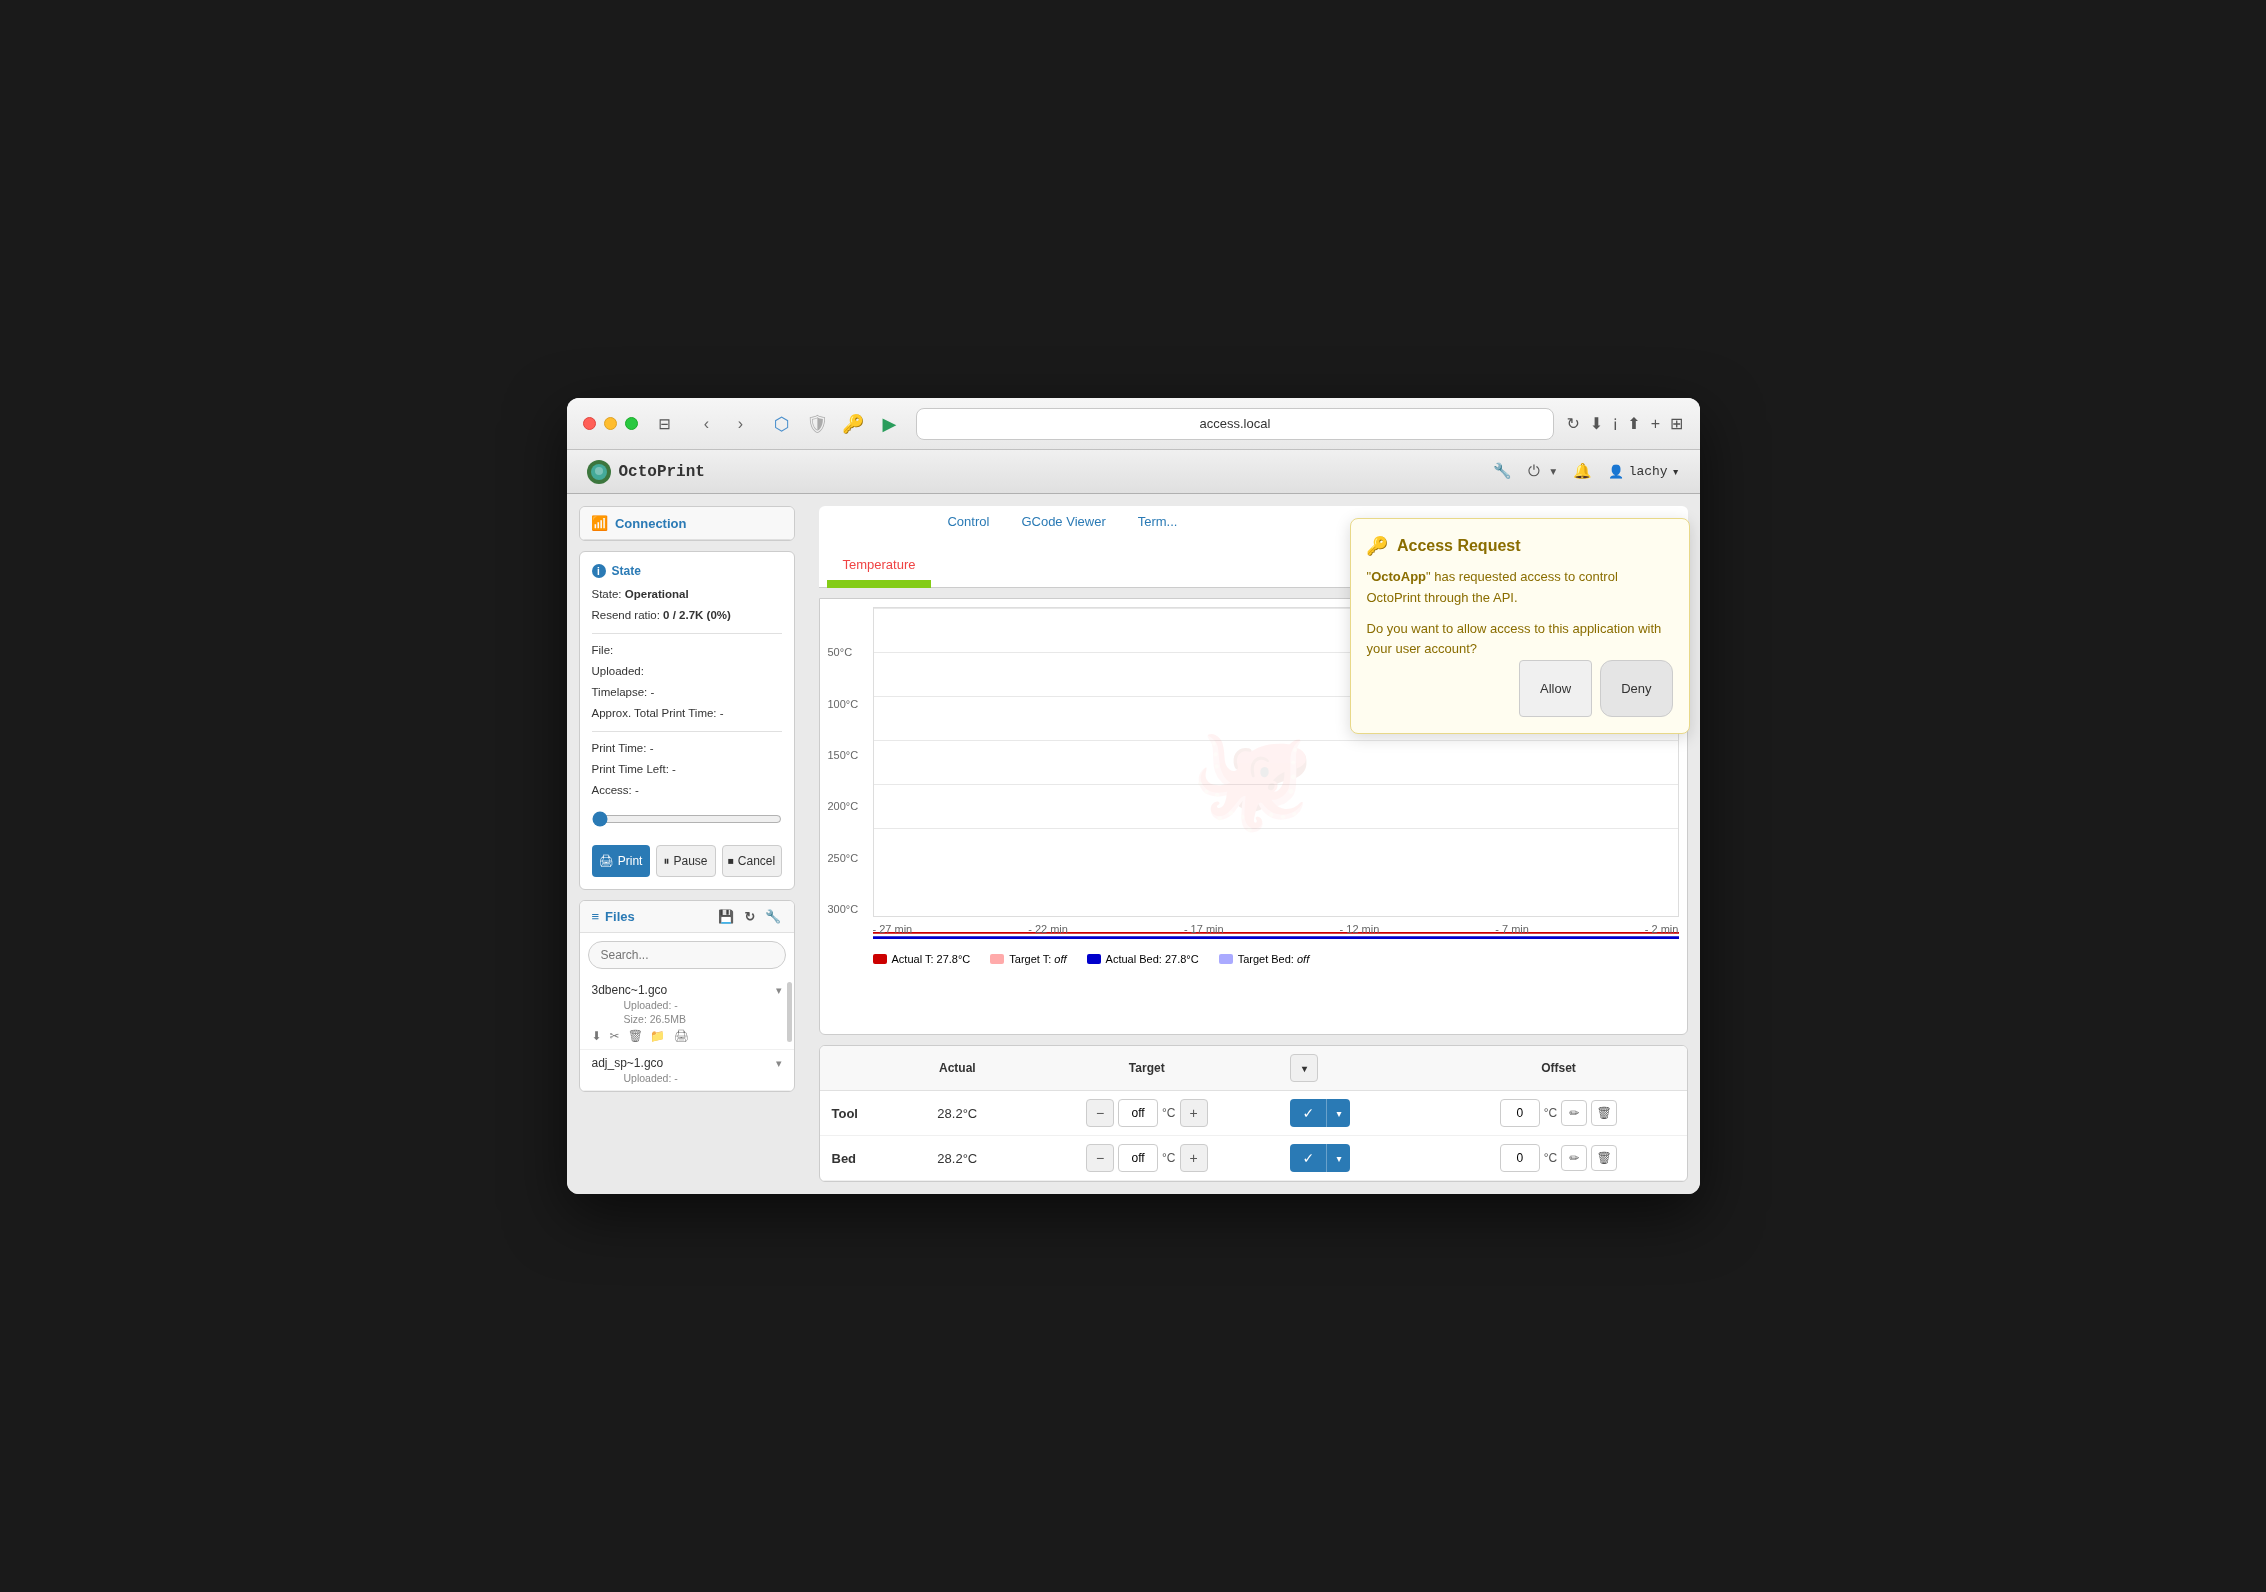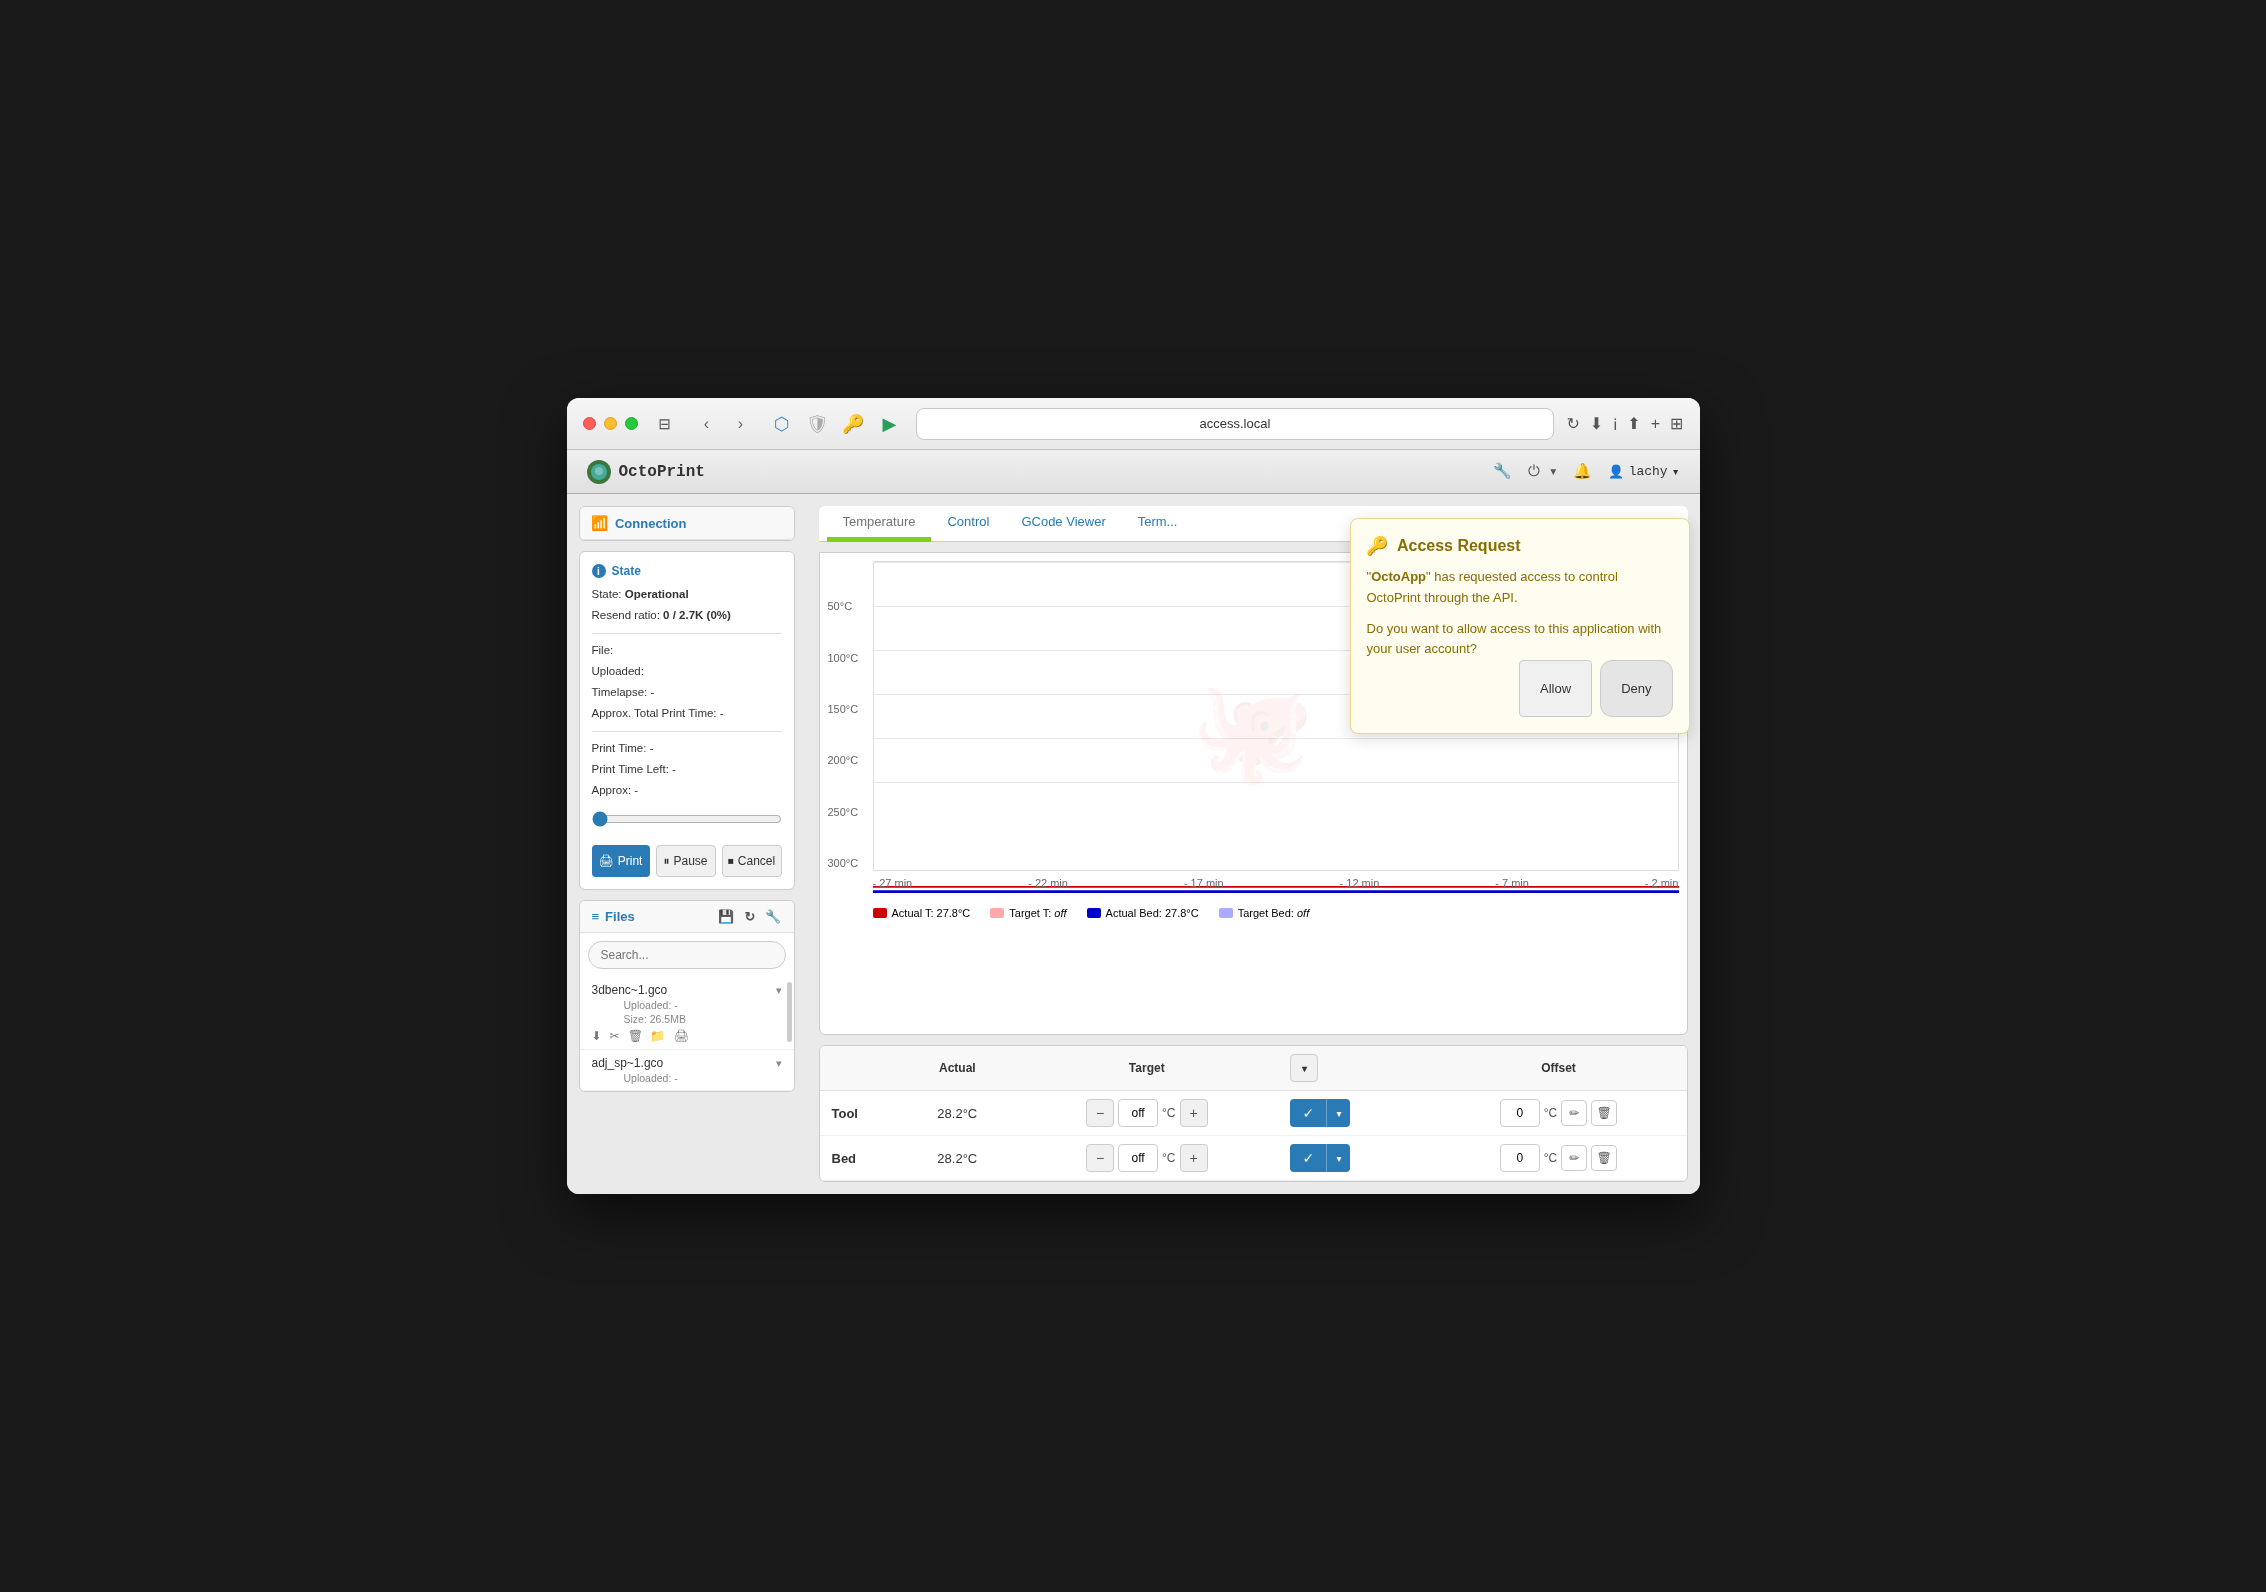--- a/index.html
+++ b/index.html
@@ -301,21 +301,21 @@
       padding: 0 8px;
     }
     .tab {
       padding: 8px 16px;
       font-size: 13px;
       cursor: pointer;
       color: #888;
       border-bottom: 2px solid transparent;
       margin-bottom: -1px;
     }
-    .tab.active { color: #737373; border-bottom: 5px solid #84cc16; font-weight: 500; }
+    .tab.active { color: #ef4444; border-bottom: 8px solid #84cc16; font-weight: 500; margin-top: 43px; }
     .tab.blue { color: #2a7ab5; }
     
     .chart-container {
       background: white;
       border: 1px solid #ccc;
       border-radius: 0 0 6px 6px;
       padding: 8px;
       flex: 1;
       position: relative;
       overflow: hidden;
@@ -705,21 +705,21 @@
           <hr class="state-divider">
           <div class="state-row">
             <span>Print Time:</span>
             <span>-</span>
           </div>
           <div class="state-row">
             <span>Print Time Left:</span>
             <span>-</span>
           </div>
           <div class="state-row">
-            <span>Approx:</span>
+            <span>Access:</span>
             <span>-</span>
           </div>
           <input type="range" style="width: 100%; margin: 8px 0px; accent-color: rgb(42, 122, 181);" value="0" min="0" max="100">
           <div class="btn-row">
             <button class="btn btn-primary">
               <span>🖨</span>
               <span>Print</span>
             </button>
             <button class="btn btn-default">
               <span>⏸</span>

